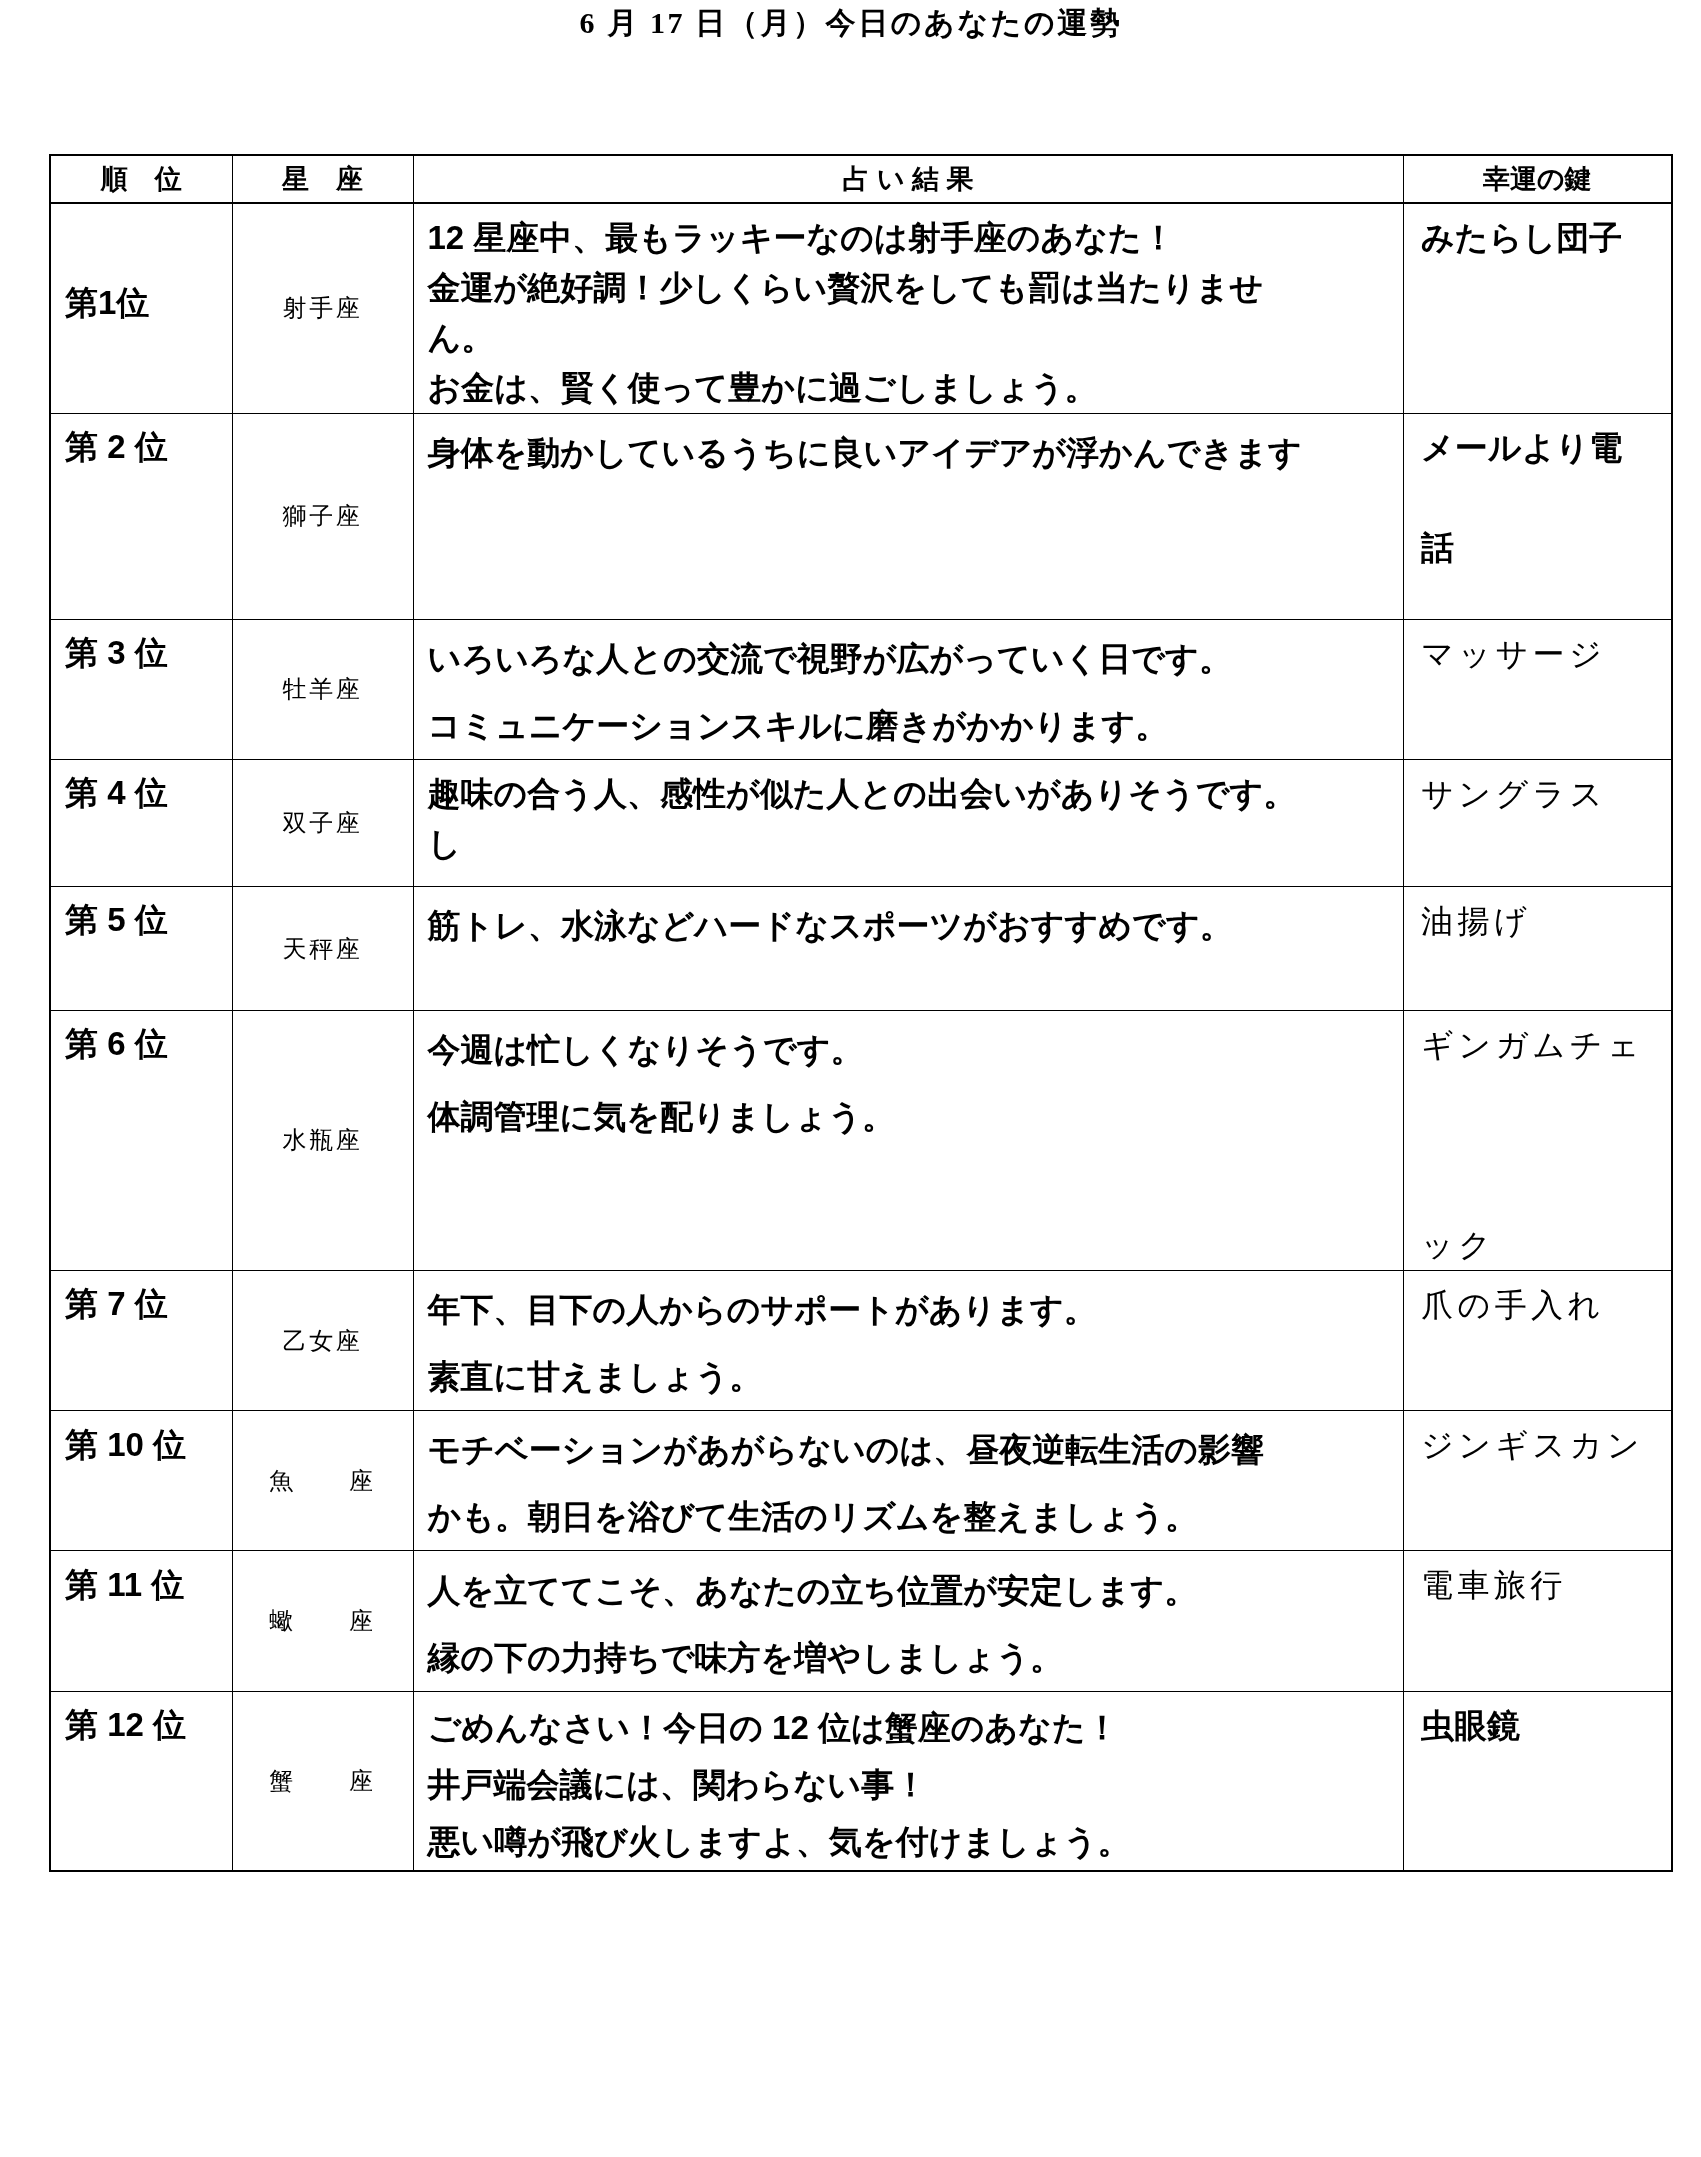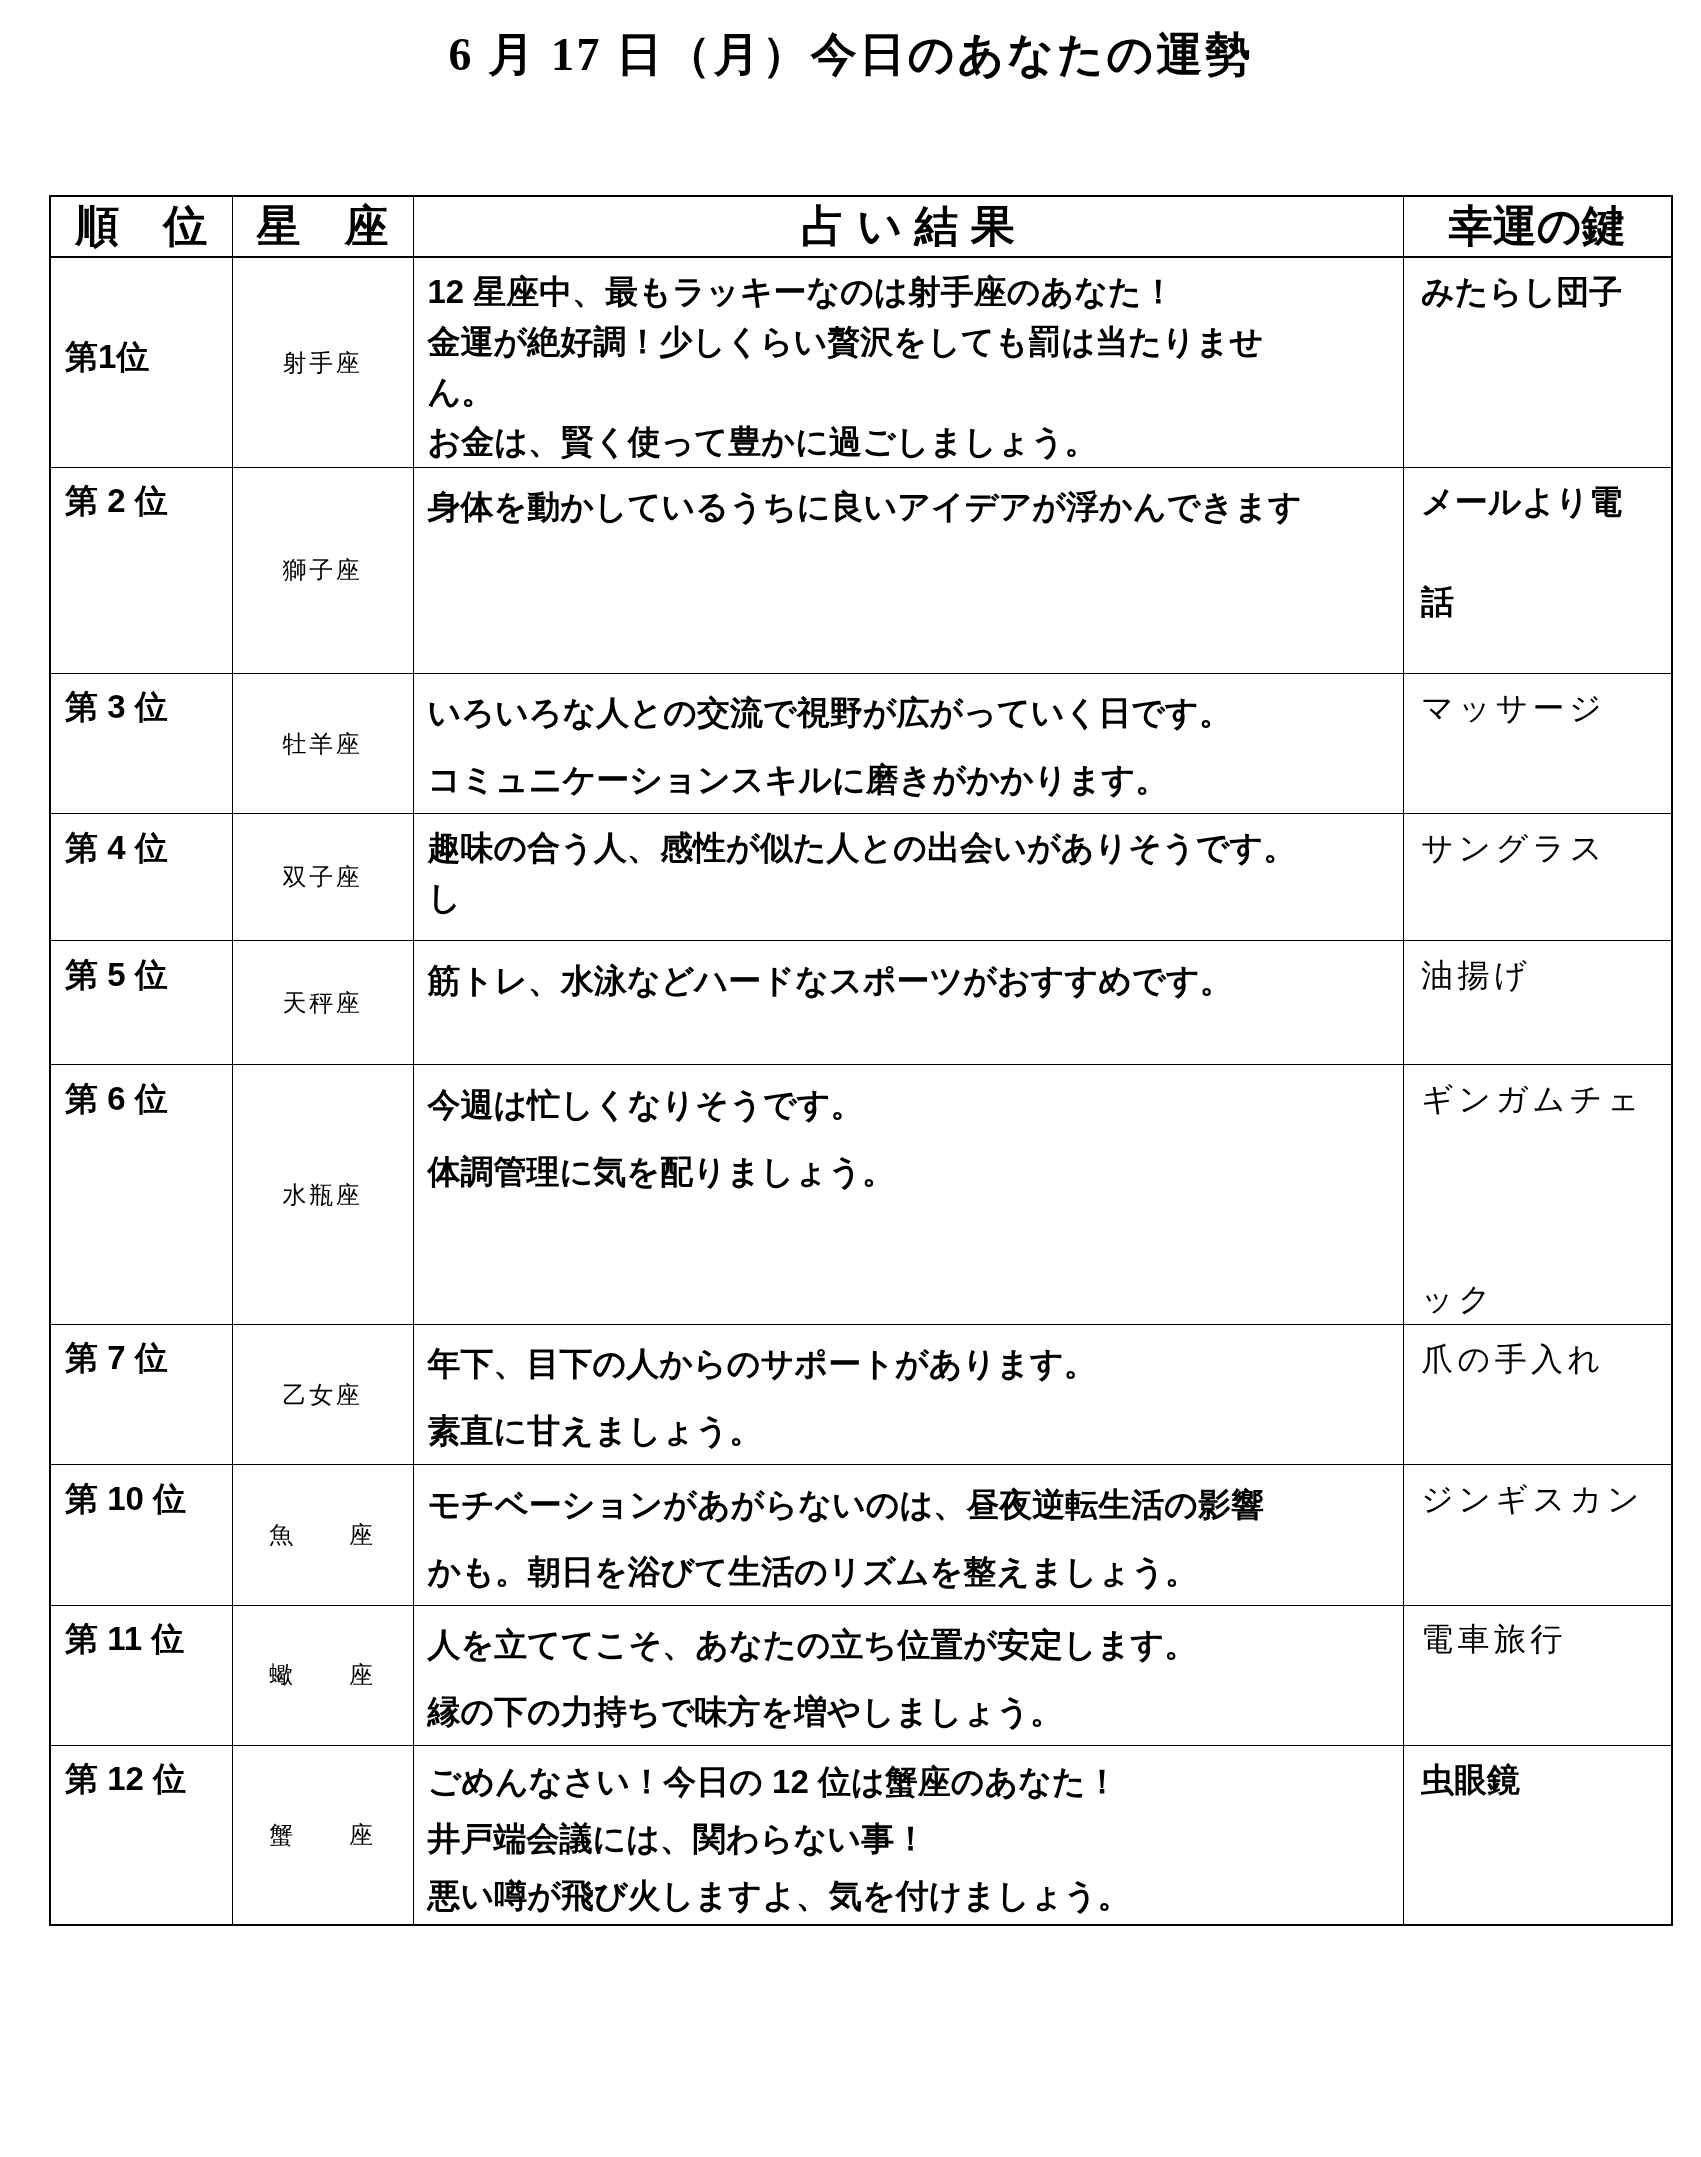--- a/index.html
+++ b/index.html
@@ -11,25 +11,25 @@
   }
   .page {
     position: relative;
     width: 1702px;
     height: 2158px;
     background: #ffffff;
     overflow: hidden;
   }
   .title {
     margin: 0;
-    padding-top: 27px;
+    padding-top: 5px;
     text-align: center;
     font-family: "Liberation Serif", serif;
     font-weight: bold;
-    font-size: 46px;
+    font-size: 30px;
     letter-spacing: 2.6px;
     line-height: 1.2;
   }
   table.horoscope {
     border-collapse: collapse;
     table-layout: fixed;
     margin-left: 49px;
     margin-top: 113px;
     width: 1622px;
     border: 2.6px solid #000;
@@ -39,21 +39,21 @@
   col.c-result{ width: 990px; }
   col.c-lucky { width: 269px; }
 
   th, td {
     border: 1.8px solid #000;
     box-sizing: border-box;
     overflow: hidden;
   }
   thead th {
     height: 48px;
-    font-size: 44px;
+    font-size: 27px;
     font-weight: bold;
     text-align: center;
     vertical-align: middle;
     border-bottom-width: 2.6px;
     padding: 0;
   }
   td.rank {
     vertical-align: top;
     font-weight: bold;
     font-size: 33px;

